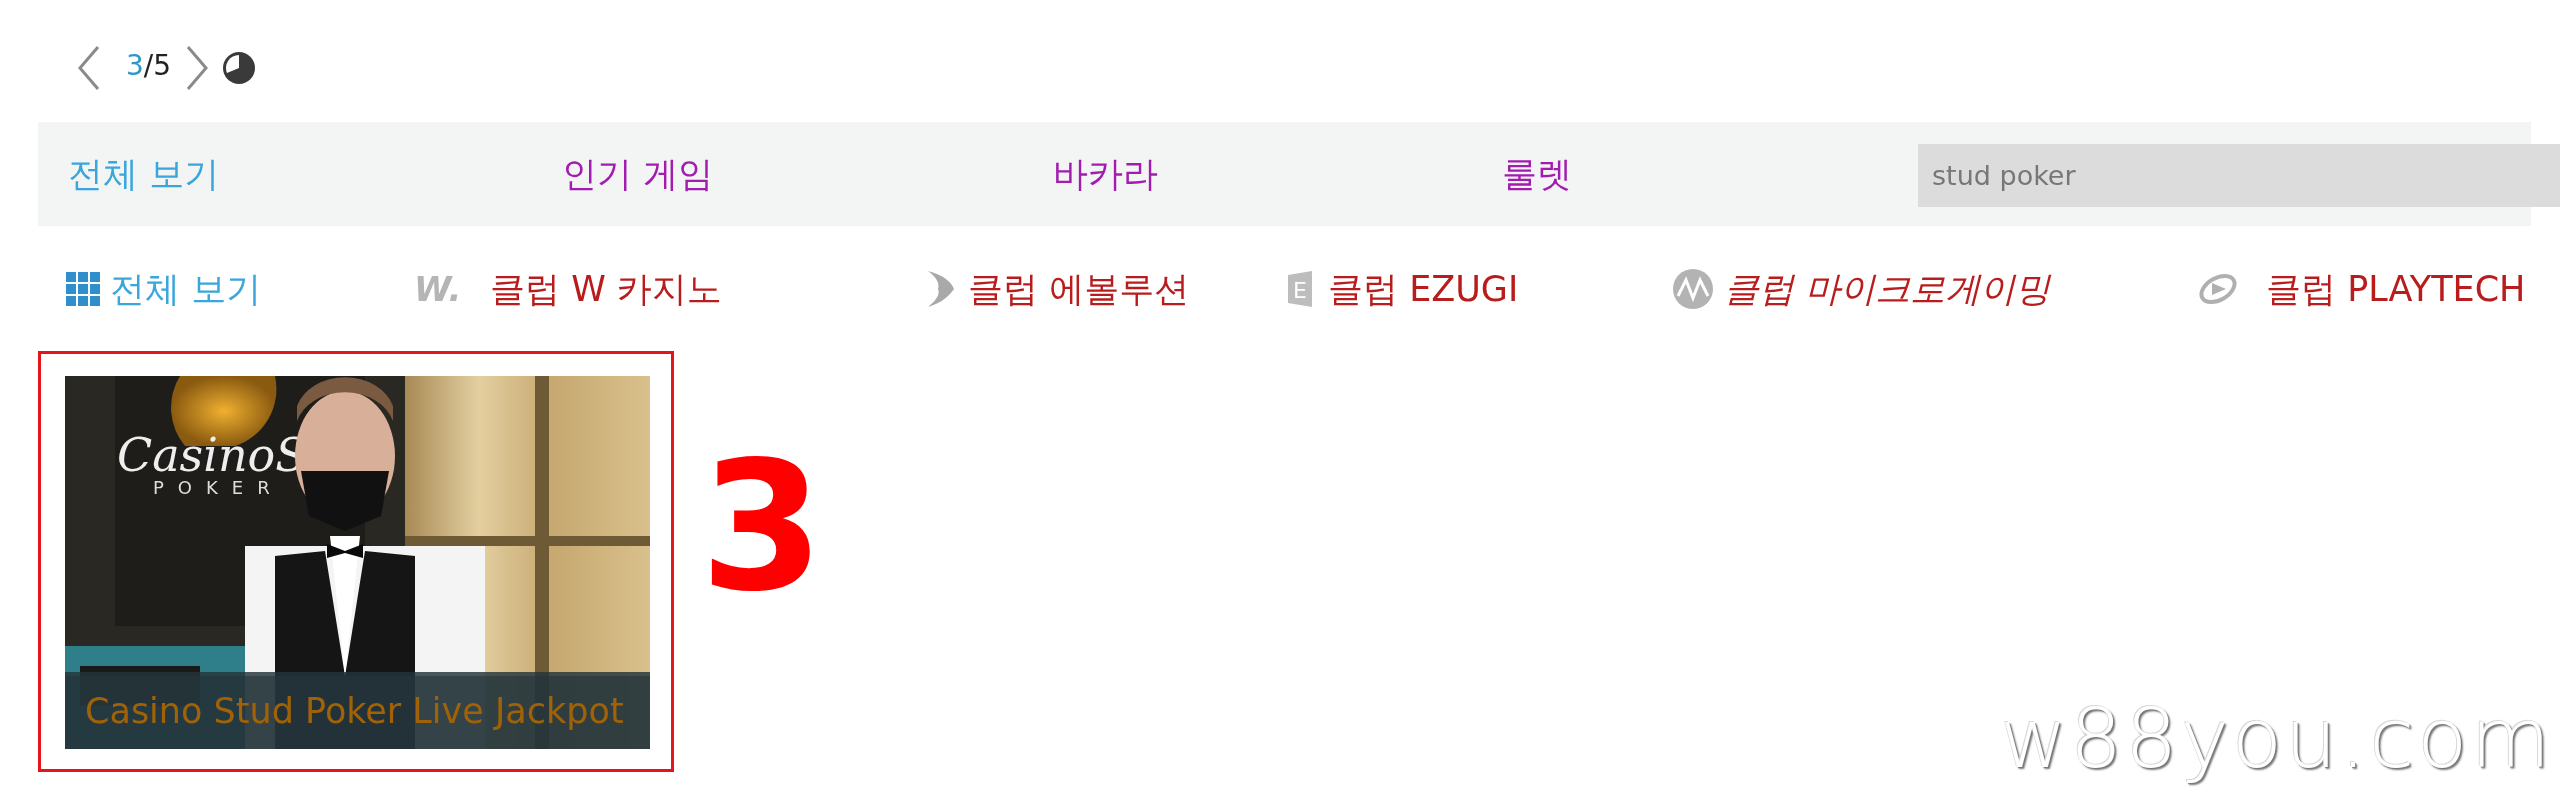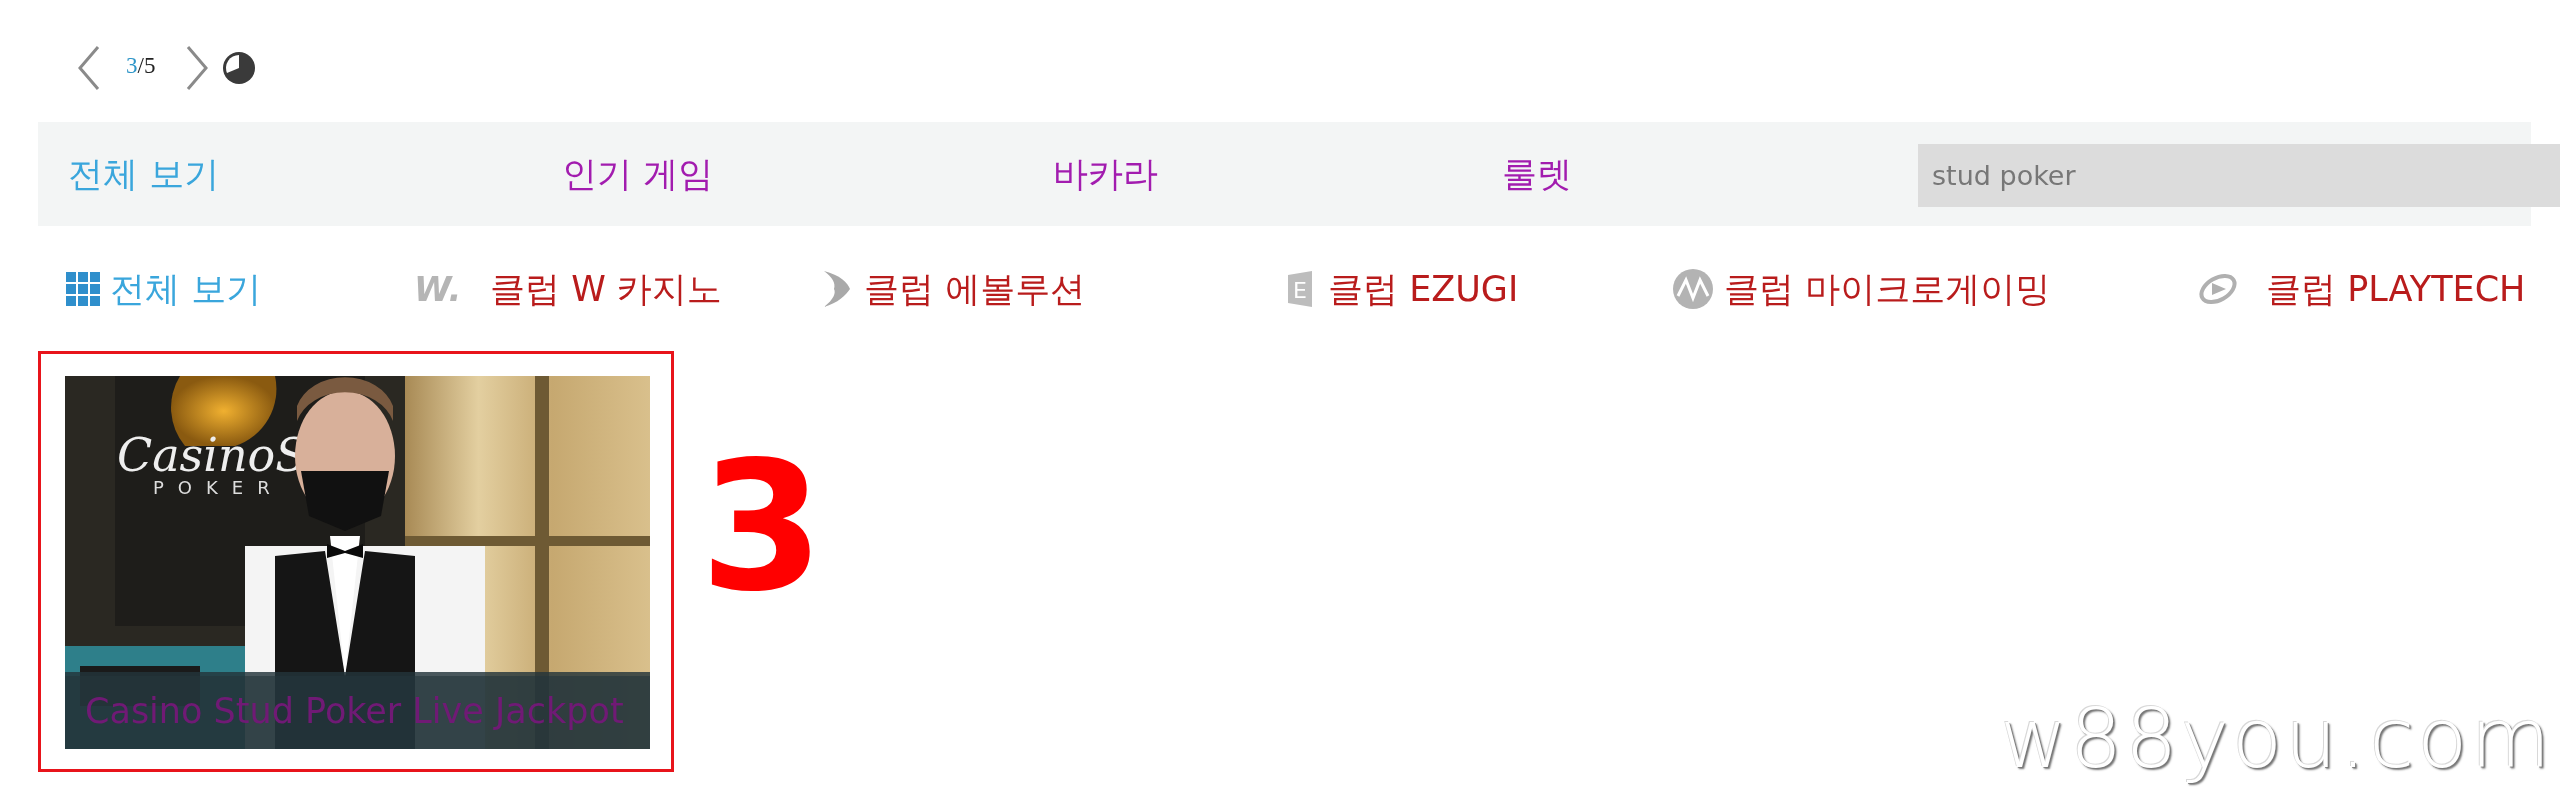--- a/index.html
+++ b/index.html
@@ -4,21 +4,21 @@
 <style>
   html, body { margin:0; padding:0; }
   body {
     width:2560px; height:812px; background:#ffffff; position:relative; overflow:hidden;
     font-family:"DejaVu Sans","Liberation Sans",sans-serif; color:#222;
   }
 
   
   .pager-arrow { position:absolute; top:44px; width:26px; height:48px; cursor:pointer; }
   .pager-arrow svg { width:100%; height:100%; }
-  .pager-count { position:absolute; top:52px; left:126px; font-size:23px; line-height:28px; color:#222;font-family:Liberation Serif, serif; }
+  .pager-count { position:absolute; top:52px; left:126px; font-size:28px; line-height:28px; color:#222; }
   .pager-count .cur { color:#2f96c8; }
   .pie-icon { position:absolute; left:222px; top:51px; width:34px; height:34px; cursor:pointer; }
 
   
   .topnav { position:absolute; left:38px; top:122px; width:2493px; height:104px; background:#f3f5f5; }
   .topnav-item { position:absolute; top:32px; font-size:35px; line-height:40px; color:#a21caf; white-space:nowrap; cursor:pointer; }
   .topnav-item.active { color:#3aa6dc; }
   .search-box { position:absolute; left:1880px; top:22px; width:714px; height:63px; background:#dcdcdc; }
   .search-input {
     position:absolute; left:14px; top:0; width:500px; height:63px; border:none; outline:none; background:transparent;
@@ -32,21 +32,21 @@
   .subnav-item .lbl { font-size:35px; line-height:46px; color:#b91c1c; }
   .subnav-item.active .lbl { color:#3aa6dc; }
   .subnav-item .ico { width:40px; height:40px; margin-right:10px; display:inline-block; }
   .subnav-item .ico svg { width:100%; height:100%; }
 
   
   .highlight-frame { position:absolute; left:38px; top:351px; width:636px; height:421px; border:3px solid #e8141b; box-sizing:border-box; }
   .game-card { position:absolute; left:65px; top:376px; width:585px; height:373px; overflow:hidden; cursor:pointer; }
   .game-thumb { position:absolute; inset:0; }
   .game-caption { position:absolute; left:0; right:0; bottom:0; height:77px; background:rgba(35,52,58,0.82); }
-  .game-caption-text { position:absolute; left:20px; top:18px; font-size:35px; line-height:42px; color:#701a75; white-space:nowrap; }
+  .game-caption-text { position:absolute; left:20px; top:18px; font-size:35px; line-height:42px; color:#a16207; white-space:nowrap; }
 
   .annotation-number { position:absolute; left:700px; top:438px; font-family:"DejaVu Sans","Liberation Sans",sans-serif; font-weight:bold; font-size:178px; line-height:178px; color:#ff0000; }
 
   .watermark {
     position:absolute; left:1976px; top:694px; font-family:"DejaVu Sans","Liberation Sans",sans-serif; font-size:82px; line-height:90px;
     color:#ffffff; letter-spacing:3px; font-weight:300;
     text-shadow: -1px -1px 0 #d8d8d8, 2px 2px 2px #777, 1px 1px 0 #999;
     margin-left: 24px;
   }
 </style>
@@ -110,40 +110,40 @@
 
 <div class="subnav-item" style="left:414px;">
   <span class="ico" style="width:66px;">
     <svg viewBox="0 0 66 40">
         <text x="0" y="32" font-family="DejaVu Sans, sans-serif" font-weight="bold" font-size="34" fill="#b5b5b5" font-style="italic">W.</text>
       </svg>
   </span>
   <span class="lbl">클럽 W 카지노</span>
 </div>
 
-<div class="subnav-item" style="left:820px;align-items:center;">
+<div class="subnav-item" style="left:924px;align-items:center;">
   <span class="ico" style="width:34px;">
     <svg viewBox="0 0 34 40">
         <path d="M4 2 C20 6 28 14 30 20 C26 26 18 34 4 38 C14 30 16 24 14 20 C16 14 12 8 4 2 Z" fill="#a9a9a9"></path>
       </svg>
   </span>
   <span class="lbl">클럽 에볼루션</span>
 </div>
 
 <div class="subnav-item" style="left:1284px;">
   <span class="ico" style="width:34px;">
     <svg viewBox="0 0 34 40">
         <path d="M4 6 L28 2 L28 38 L4 34 Z" fill="#bdbdbd"></path>
         <text x="9" y="29" font-family="DejaVu Sans, sans-serif" font-size="22" fill="#ffffff">E</text>
       </svg>
   </span>
   <span class="lbl">클럽 EZUGI</span>
 </div>
 
-<div class="subnav-item" style="left:1672px;">
+<div class="subnav-item" style="left:1672px;font-style:italic;">
   <span class="ico" style="width:42px;height:42px;">
     <svg viewBox="0 0 42 42">
         <circle cx="21" cy="21" r="20" fill="#b3b3b3"></circle>
         <polyline points="6,28 14,12 21,30 28,12 36,28" fill="none" stroke="#ffffff" stroke-width="3"></polyline>
       </svg>
   </span>
   <span class="lbl">클럽 마이크로게이밍</span>
 </div>
 
 <div class="subnav-item" style="left:2196px;gap:16px;">

